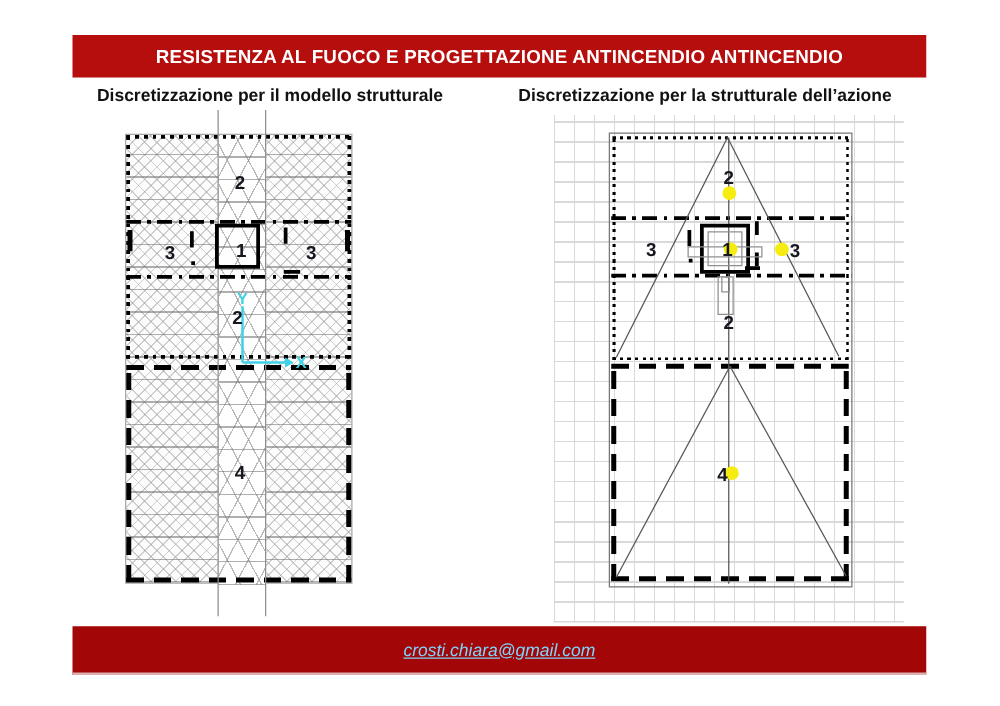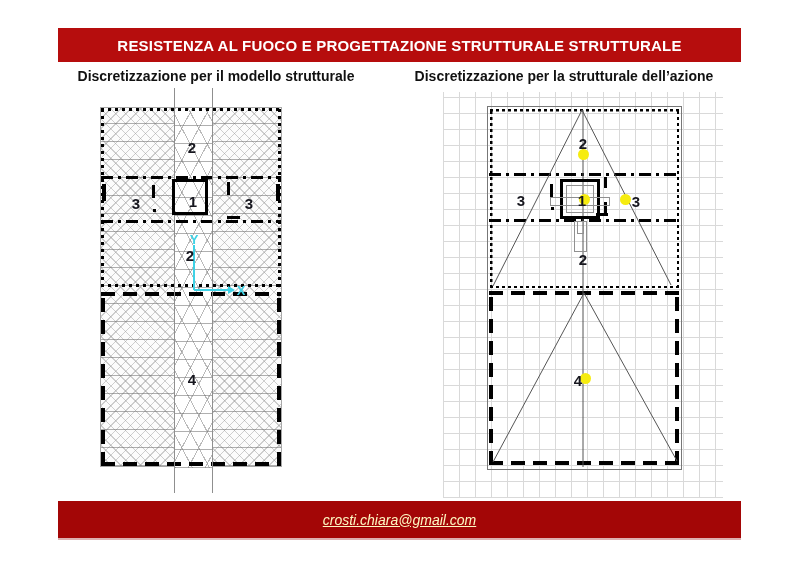--- a/index.html
+++ b/index.html
@@ -16,21 +16,21 @@
     background:#b60d0d;color:#ffffff;
     display:flex;align-items:center;justify-content:center;
     font-weight:bold;font-size:15px;letter-spacing:.2px;
   }
   .footer-bar{
     left:58px;top:501px;width:683px;height:37px;
     background:#a30606;border-bottom:2px solid #dcb0b0;
     display:flex;align-items:center;justify-content:center;
   }
   .footer-bar a{
-    color:#fef9c3;font-style:italic;font-size:14px;
+    color:#7dd3fc;font-style:italic;font-size:14px;
     text-decoration:underline;
   }
   .subtitle{
     top:66px;height:20px;color:#111111;
     font-weight:bold;font-size:14px;text-align:center;line-height:20px;
   }
   .subtitle.left{left:58px;width:316px;}
   .subtitle.right{left:384px;width:360px;}
 
   
@@ -112,21 +112,21 @@
   .rd-outer{left:487px;top:106px;width:195px;height:364px;border:1px solid #777;box-sizing:border-box;}
   .core-square{border:3px solid #000;box-sizing:border-box;background:transparent;z-index:20;}
   .thin-rect{border:1px solid #909090;box-sizing:border-box;background:transparent;z-index:21;}
   .ydot{width:11px;height:11px;border-radius:50%;background:#f6ec10;z-index:22;}
   svg.overlay{left:0;top:0;pointer-events:none;z-index:5;}
 </style>
 </head>
 <body>
 
 <div class="abs title-bar">
-  <span>RESISTENZA AL FUOCO E PROGETTAZIONE STRUTTURALE STRUTTURALE</span>
+  <span>RESISTENZA AL FUOCO E PROGETTAZIONE ANTINCENDIO ANTINCENDIO</span>
 </div>
 
 <div class="abs subtitle left">Discretizzazione per il modello strutturale</div>
 <div class="abs subtitle right">Discretizzazione per la strutturale dell’azione</div>
 
 <div class="abs ld">
   <div class="abs ld-strip"></div>
 
   <div class="abs dotrect" style="left:0;top:0;width:180px;height:179px;"></div>
 

